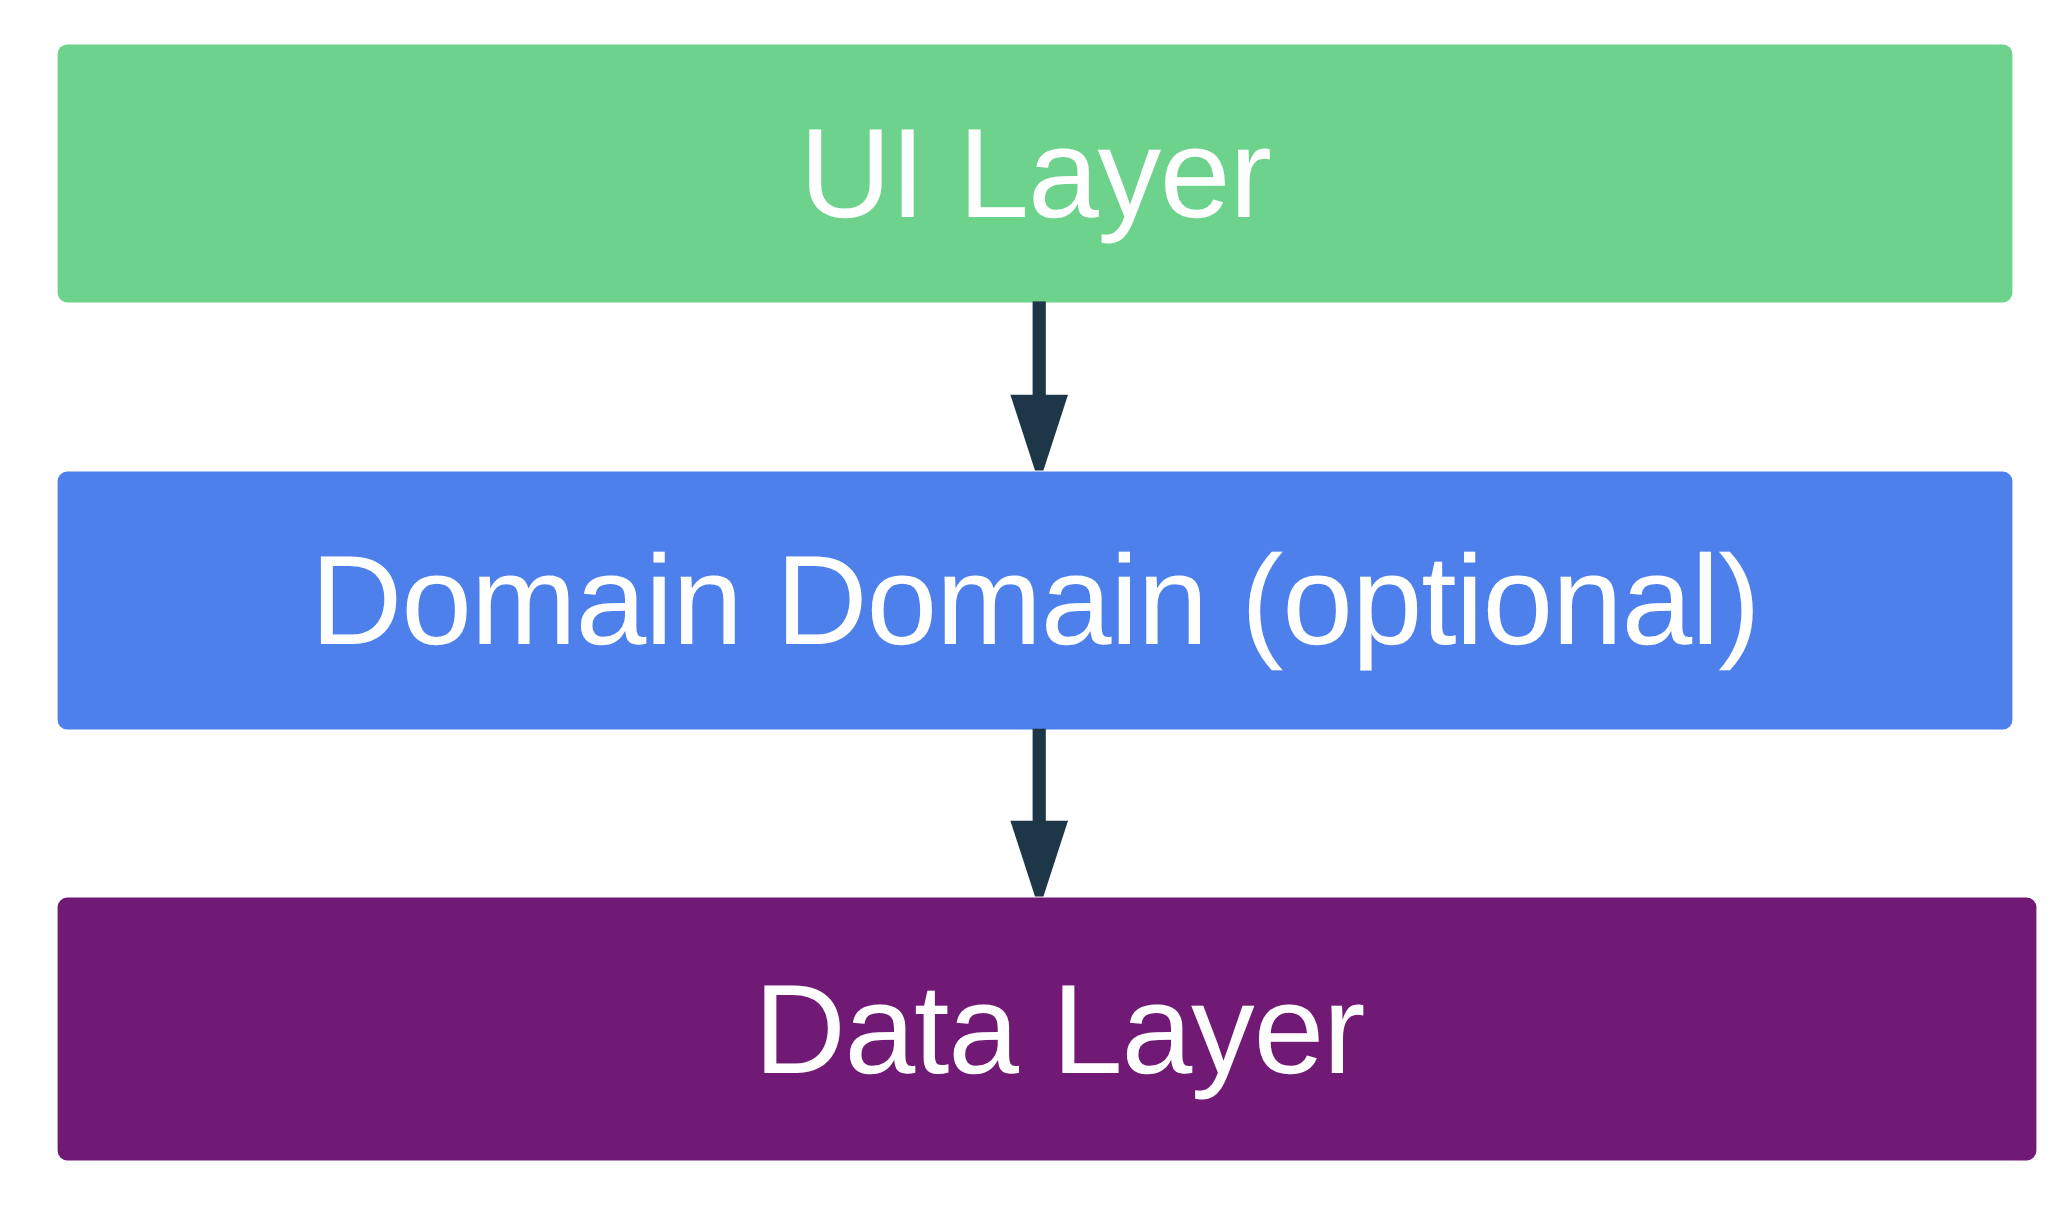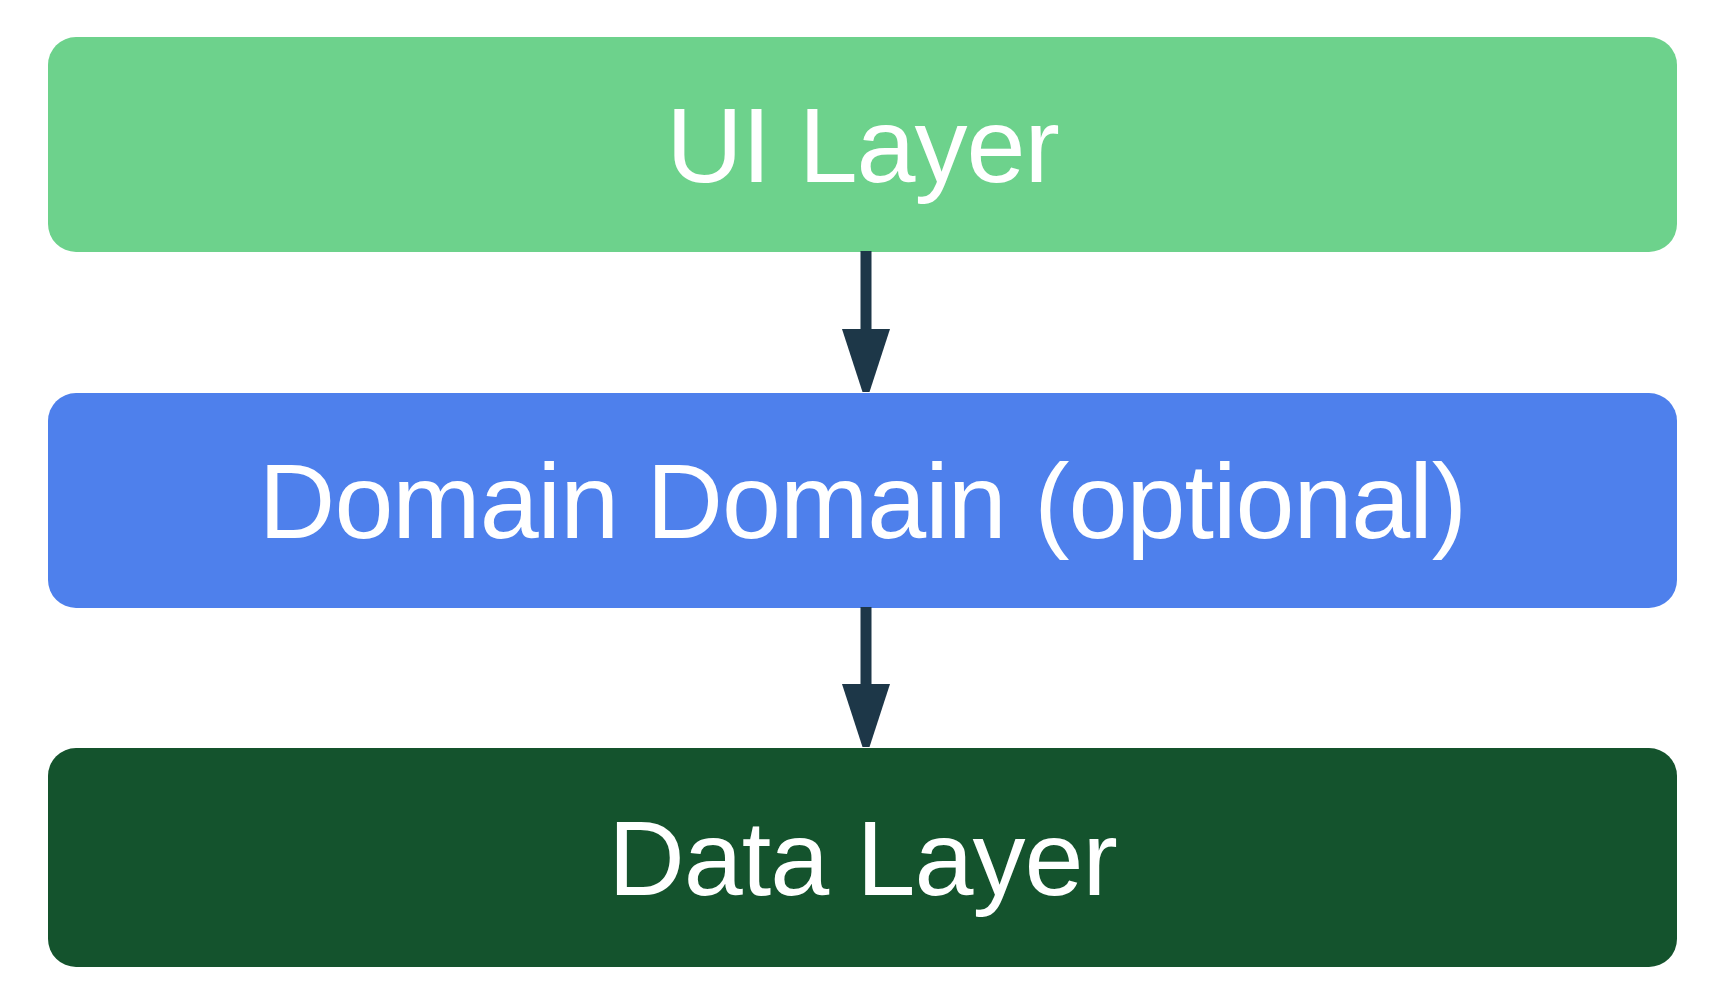--- a/index.html
+++ b/index.html
@@ -8,21 +8,21 @@
     width: 1725px;
     height: 1005px;
     background: #ffffff;
     font-family: "Liberation Sans", sans-serif;
     overflow: hidden;
   }
   .layer-box {
     position: absolute;
     left: 48px;
     width: 1629px;
-    border-radius: 28px;
+    border-radius: 8px;
     display: flex;
     align-items: center;
     justify-content: center;
   }
   .layer-label {
     font-size: 106px;
     font-weight: 400;
     letter-spacing: -1px;
     color: #ffffff;
     line-height: 1;
@@ -61,17 +61,17 @@
     <span class="layer-label" style="color: rgb(255, 255, 255);">Domain Domain (optional)</span>
   </div>
 
   <div class="arrow" id="arrow-2" style="color: rgb(29, 55, 72);">
     <svg viewBox="0 0 60 141" preserveAspectRatio="none" aria-hidden="true">
       <rect x="24.5" y="0" width="11" height="84" fill="currentColor"></rect>
       <polygon points="6,77 54,77 33.5,140 26.5,140" fill="currentColor"></polygon>
     </svg>
   </div>
 
-  <div class="layer-box" id="box-data" style="background-color: #14532d;">
+  <div class="layer-box" id="box-data" style="background-color: #701a75; padding-left: 20px;">
     <span class="layer-label" style="color: rgb(255, 255, 255);">Data Layer</span>
   </div>
 
 </div>
 
 </body></html>

